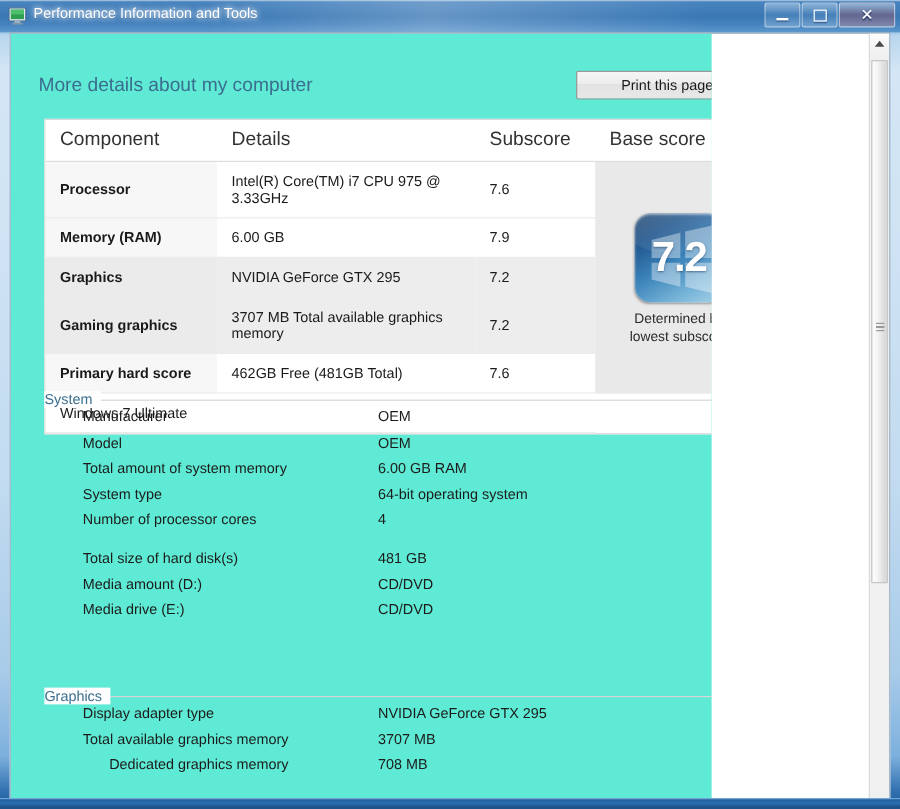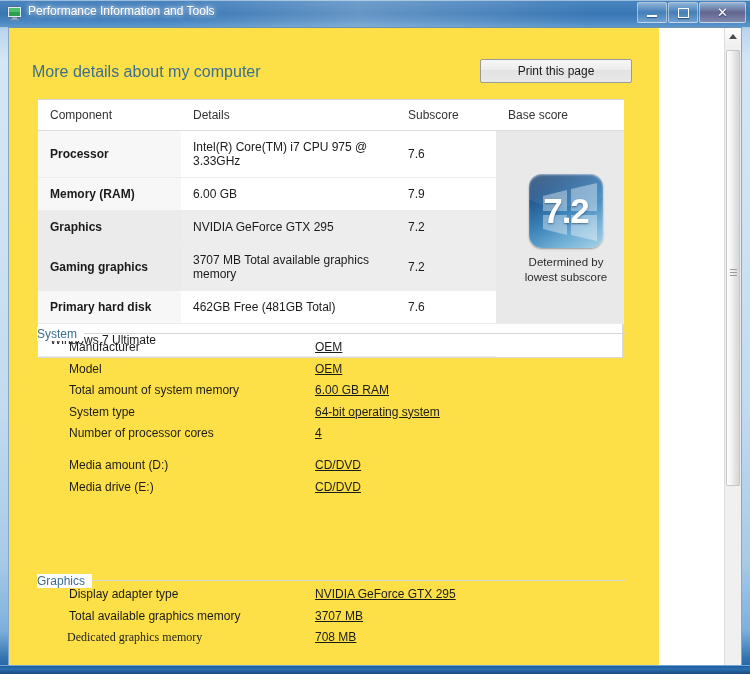--- a/index.html
+++ b/index.html
@@ -110,23 +110,23 @@
     background: #ffffff;
     border: 1px solid #8ba7bf;
     border-top-color: #6e90ac;
     box-sizing: border-box;
     overflow: hidden;
   }
 
   #content-pane {
     position: absolute;
     left: 0; top: 0;
-    width: 650px;
+    width: 584px;
     height: 637px;
-    background: #fde047;
+    background: #5eead4;
     overflow: hidden;
   }
 
   
   #page-heading {
     position: absolute;
     left: 23px; top: 35px;
     font-size: 16px;
     color: #3b6e8f;
     white-space: nowrap;
@@ -155,21 +155,21 @@
     background: #ffffff;
     box-sizing: border-box;
   }
   #score-table table {
     border-collapse: collapse;
     width: 100%;
     table-layout: fixed;
   }
   #score-table th {
     font-weight: normal;
-    font-size: 12px;
+    font-size: 16px;
     color: #333333;
     text-align: left;
     padding: 8px 0 8px 12px;
     border-bottom: 1px solid #dddddd;
     background: #ffffff;
   }
   #score-table td {
     font-size: 12px;
     color: #1a1a1a;
     padding: 9px 0 9px 12px;
@@ -285,27 +285,26 @@
     height: 21.5px;
     font-size: 12px;
     color: #1c1c1c;
   }
   .detail-label {
     position: absolute;
     left: 32px;
     top: 0;
     white-space: nowrap;
   }
-  .detail-row.indent .detail-label { left: 30px; font-family: Liberation Serif, serif; }
+  .detail-row.indent .detail-label { left: 54px; }
   .detail-value {
     position: absolute;
     left: 278px;
     top: 0;
     white-space: nowrap;
-    text-decoration: underline;
   }
 
   
   #scrollbar {
     position: absolute;
     right: 0; top: 0;
     width: 17px;
     height: 637px;
     background: #f0f0f0;
     border-left: 1px solid #dcdcdc;
@@ -445,21 +444,21 @@
                 <td class="cell-component">Graphics</td>
                 <td class="cell-details">NVIDIA GeForce GTX 295</td>
                 <td class="cell-subscore">7.2</td>
               </tr>
               <tr class="row-lowest">
                 <td class="cell-component">Gaming graphics</td>
                 <td class="cell-details">3707 MB Total available graphics memory</td>
                 <td class="cell-subscore">7.2</td>
               </tr>
               <tr>
-                <td class="cell-component">Primary hard disk</td>
+                <td class="cell-component">Primary hard score</td>
                 <td class="cell-details">462GB Free (481GB Total)</td>
                 <td class="cell-subscore">7.6</td>
               </tr>
               <tr>
                 <td class="cell-os" colspan="3">Windows 7 Ultimate</td>
               </tr>
             </tbody>
         </table>
       </div>
 
@@ -482,20 +481,24 @@
               <span class="detail-label">System type</span>
               <span class="detail-value">64-bit operating system</span>
             </div>
             <div class="detail-row">
               <span class="detail-label">Number of processor cores</span>
               <span class="detail-value">4</span>
             </div>
           </div>
           <div class="section" style="top: 430px;">
             <div class="detail-row">
+              <span class="detail-label">Total size of hard disk(s)</span>
+              <span class="detail-value">481 GB</span>
+            </div>
+            <div class="detail-row">
               <span class="detail-label">Media amount (D:)</span>
               <span class="detail-value">CD/DVD</span>
             </div>
             <div class="detail-row">
               <span class="detail-label">Media drive (E:)</span>
               <span class="detail-value">CD/DVD</span>
             </div>
           </div>
           <div class="section" style="top: 543px;">
             <div class="section-header"><div class="section-rule"></div><span class="section-title">Graphics</span></div>

